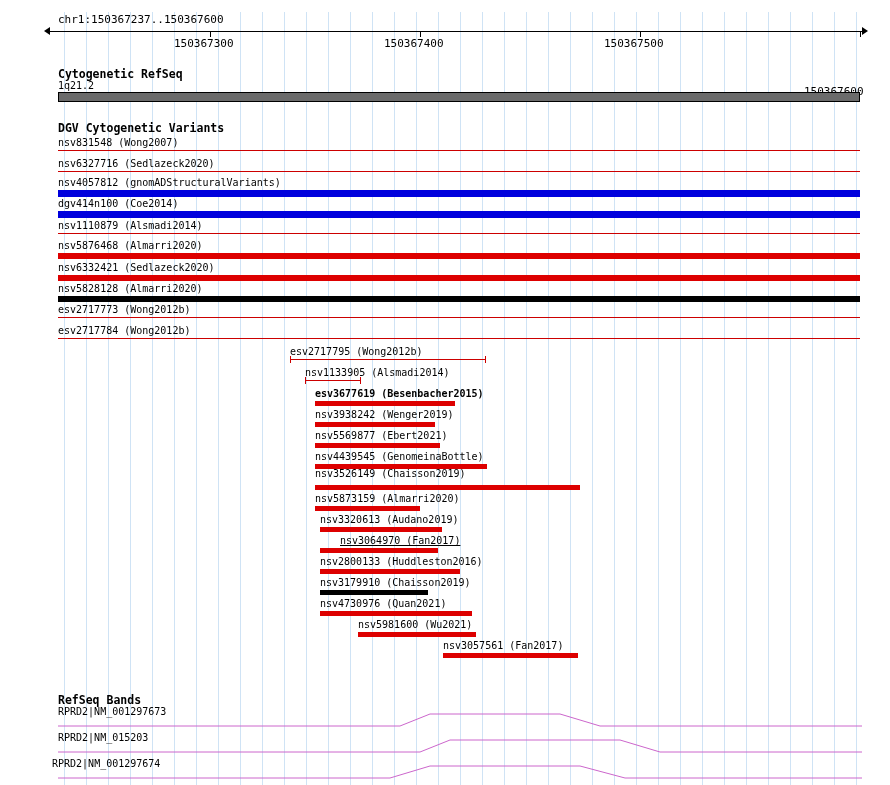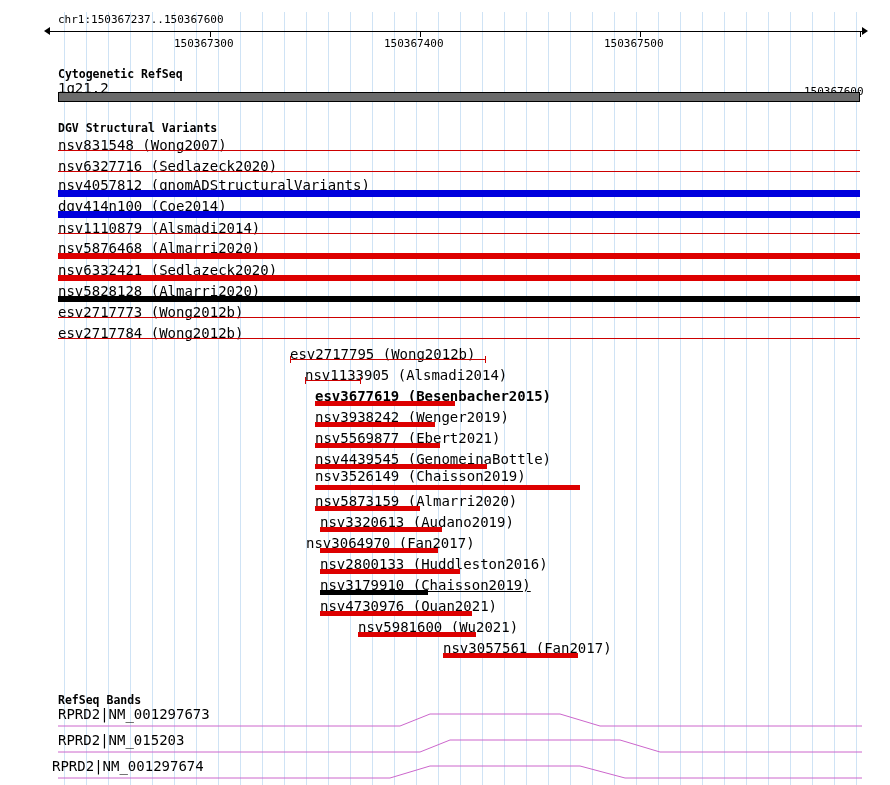--- a/index.html
+++ b/index.html
@@ -20,21 +20,21 @@
   .axis-line{position:absolute;height:1px;background:#000;}
   .arrow-left,.arrow-right{position:absolute;width:0;height:0;
      border-top:4px solid transparent;border-bottom:4px solid transparent;}
   .arrow-left{border-right:6px solid #000;}
   .arrow-right{border-left:6px solid #000;}
 
   .pos-label{position:absolute;font-size:11px;color:#000;white-space:nowrap;}
   .loc-label{position:absolute;font-size:11px;color:#000;white-space:nowrap;}
 
   .section-title{position:absolute;font-weight:bold;font-size:11.5px;color:#000;white-space:nowrap;}
-  .item-label{position:absolute;font-size:14px;color:#000;white-space:nowrap;}
+  .item-label{position:absolute;font-size:10px;color:#000;white-space:nowrap;}
 
   .track-bar{position:absolute;}
   .endcap{position:absolute;width:1px;}
 
   .cyto-band{position:absolute;background:#6b6b6b;border:1px solid #000;}
   .gene-path{position:absolute;left:0;top:0;}
 </style>
 </head>
 <body>
 
@@ -94,21 +94,21 @@
       <div class="pos-label" style="left: 174px; top: 37px;">150367300</div>
       <div class="pos-label" style="left: 384px; top: 37px;">150367400</div>
       <div class="pos-label" style="left: 604px; top: 37px;">150367500</div>
       <div class="pos-label" style="left: 804px; top: 37px; margin-top: 48px;">150367600</div>
     </div>
 
   <div class="section-title" style="left:58px;top:67px;">Cytogenetic RefSeq</div>
   <div class="item-label" style="left:58px;top:80px;">1q21.2</div>
   <div class="cyto-band" style="left:58px;top:92px;width:800px;height:8px;"></div>
 
-  <div class="section-title" style="left:58px;top:121px;">DGV Structural Variants</div>
+  <div class="section-title" style="left:58px;top:121px;">DGV Cytogenetic Variants</div>
   <div id="dgv-layer">
       <div class="item-label" style="left: 58px; top: 137px;">nsv831548 (Wong2007)</div>
       <div class="track-bar" style="left: 58px; top: 150px; width: 802px; height: 1px; background: rgb(204, 0, 0);"></div>
       <div class="item-label" style="left: 58px; top: 158px;">nsv6327716 (Sedlazeck2020)</div>
       <div class="track-bar" style="left: 58px; top: 171px; width: 802px; height: 1px; background: rgb(204, 0, 0);"></div>
       <div class="item-label" style="left: 58px; top: 177px;">nsv4057812 (gnomADStructuralVariants)</div>
       <div class="track-bar" style="left: 58px; top: 190px; width: 802px; height: 7px; background: rgb(0, 0, 221);"></div>
       <div class="item-label" style="left: 58px; top: 198px;">dgv414n100 (Coe2014)</div>
       <div class="track-bar" style="left: 58px; top: 211px; width: 802px; height: 7px; background: rgb(0, 0, 221);"></div>
       <div class="item-label" style="left: 58px; top: 220px;">nsv1110879 (Alsmadi2014)</div>
@@ -138,25 +138,25 @@
       <div class="item-label" style="left: 315px; top: 430px;">nsv5569877 (Ebert2021)</div>
       <div class="track-bar" style="left: 315px; top: 443px; width: 125px; height: 5px; background: rgb(221, 0, 0);"></div>
       <div class="item-label" style="left: 315px; top: 451px;">nsv4439545 (GenomeinaBottle)</div>
       <div class="track-bar" style="left: 315px; top: 464px; width: 172px; height: 5px; background: rgb(221, 0, 0);"></div>
       <div class="item-label" style="left: 315px; top: 468px;">nsv3526149 (Chaisson2019)</div>
       <div class="track-bar" style="left: 315px; top: 485px; width: 265px; height: 5px; background: rgb(221, 0, 0);"></div>
       <div class="item-label" style="left: 315px; top: 493px;">nsv5873159 (Almarri2020)</div>
       <div class="track-bar" style="left: 315px; top: 506px; width: 105px; height: 5px; background: rgb(221, 0, 0);"></div>
       <div class="item-label" style="left: 320px; top: 514px;">nsv3320613 (Audano2019)</div>
       <div class="track-bar" style="left: 320px; top: 527px; width: 122px; height: 5px; background: rgb(221, 0, 0);"></div>
-      <div class="item-label" style="left: 306px; top: 535px;">nsv3064970 (Fan2017)</div>
+      <div class="item-label" style="left: 340px; top: 535px; text-decoration: underline;">nsv3064970 (Fan2017)</div>
       <div class="track-bar" style="left: 320px; top: 548px; width: 118px; height: 5px; background: rgb(221, 0, 0);"></div>
       <div class="item-label" style="left: 320px; top: 556px;">nsv2800133 (Huddleston2016)</div>
       <div class="track-bar" style="left: 320px; top: 569px; width: 140px; height: 5px; background: rgb(221, 0, 0);"></div>
-      <div class="item-label" style="left: 320px; top: 577px; text-decoration: underline;">nsv3179910 (Chaisson2019)</div>
+      <div class="item-label" style="left: 320px; top: 577px;">nsv3179910 (Chaisson2019)</div>
       <div class="track-bar" style="left: 320px; top: 590px; width: 108px; height: 5px; background: rgb(0, 0, 0);"></div>
       <div class="item-label" style="left: 320px; top: 598px;">nsv4730976 (Quan2021)</div>
       <div class="track-bar" style="left: 320px; top: 611px; width: 152px; height: 5px; background: rgb(221, 0, 0);"></div>
       <div class="item-label" style="left: 358px; top: 619px;">nsv5981600 (Wu2021)</div>
       <div class="track-bar" style="left: 358px; top: 632px; width: 118px; height: 5px; background: rgb(221, 0, 0);"></div>
       <div class="item-label" style="left: 443px; top: 640px;">nsv3057561 (Fan2017)</div>
       <div class="track-bar" style="left: 443px; top: 653px; width: 135px; height: 5px; background: rgb(221, 0, 0);"></div>
     </div>
 
   <div class="section-title" style="left:58px;top:693px;">RefSeq Bands</div>

